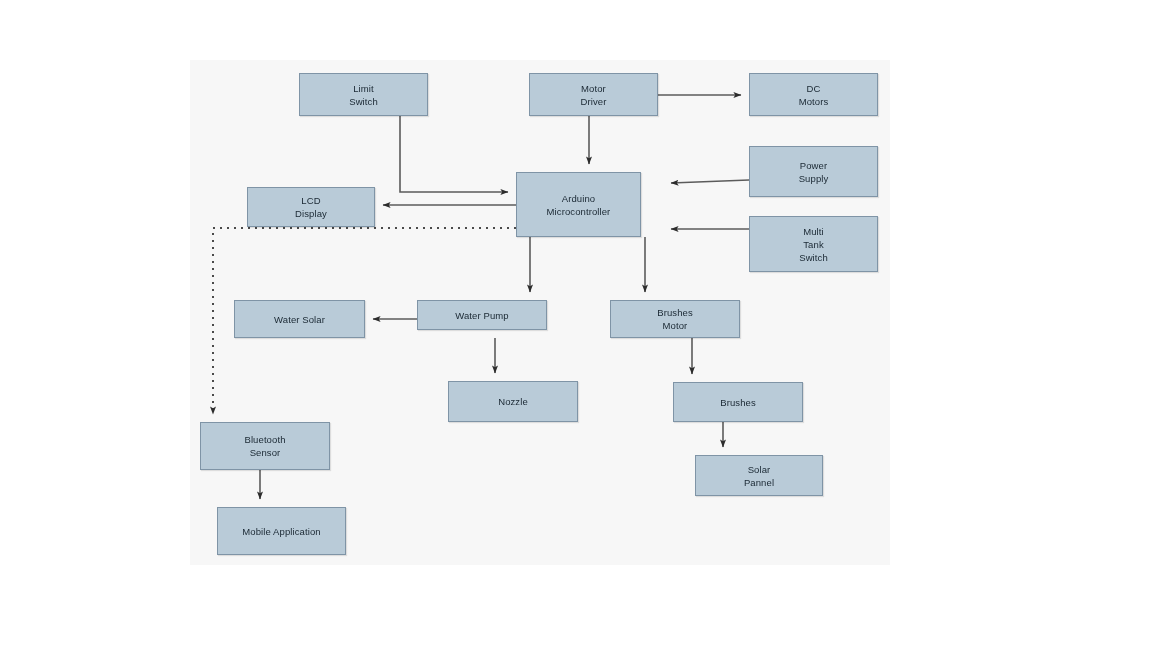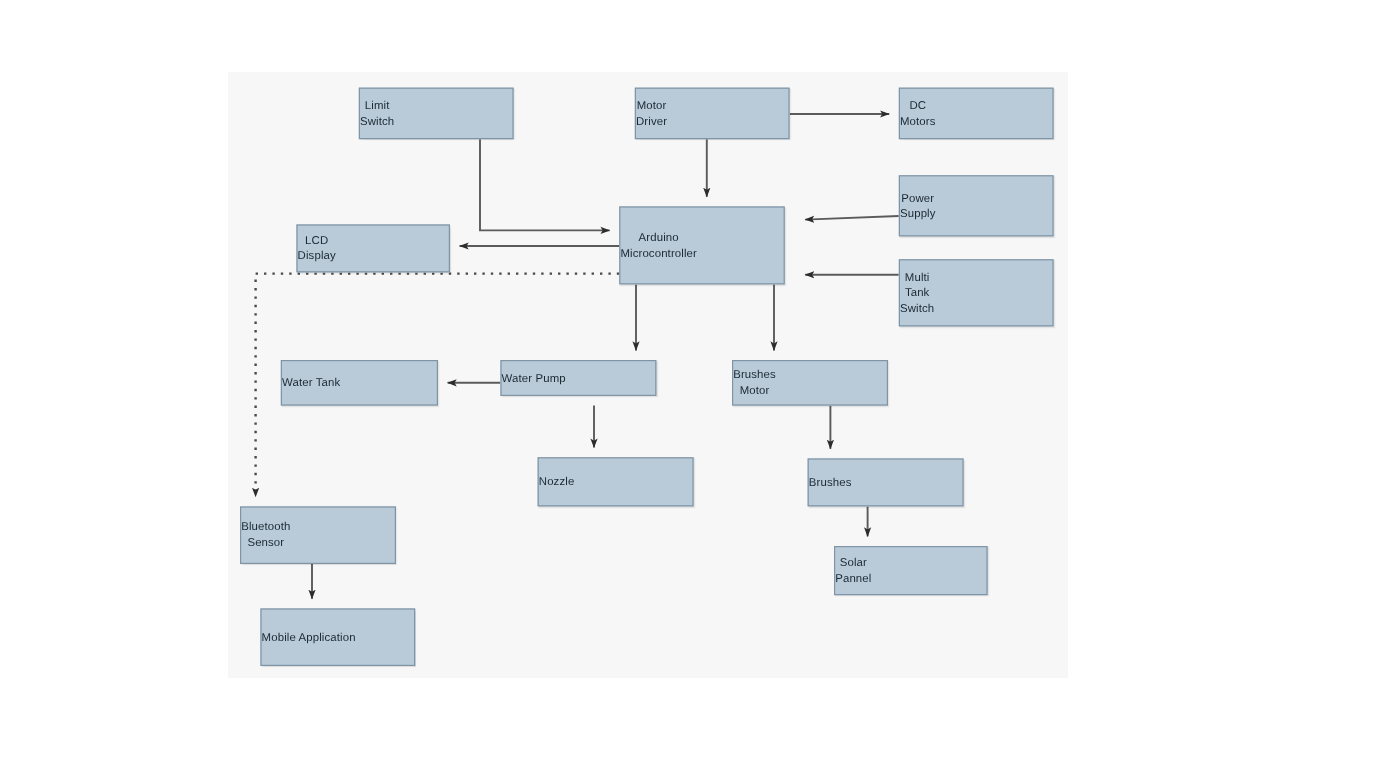--- a/index.html
+++ b/index.html
@@ -1,21 +1,21 @@
 <!DOCTYPE html>
 <html><head>
 <meta charset="utf-8">
 <style>
   html,body{margin:0;padding:0;background:#ffffff;}
   body{width:1152px;height:648px;overflow:hidden;
        font-family:"Liberation Sans","DejaVu Sans",sans-serif;}
   #canvas{position:relative;width:1152px;height:648px;}
   #panel{position:absolute;left:190px;top:60px;width:700px;height:505px;background:#f7f7f7;}
   .node{position:absolute;background:#b9cbd8;border:1px solid #7f94a6;
-        box-sizing:border-box;display:flex;align-items:center;justify-content:flex-start;
+        box-sizing:border-box;display:flex;align-items:center;justify-content:center;
         text-align:center;color:#1a2833;font-size:9.5px;line-height:13px;
         letter-spacing:.1px;box-shadow:1px 1px 1px rgba(0,0,0,.10);}
   .node span{display:block;white-space:pre-line;}
   svg#wires{position:absolute;left:0;top:0;width:1152px;height:648px;
             pointer-events:none;overflow:visible;}
   .solid{stroke:#5b5b5b;stroke-width:1.6;fill:none;}
   .dotted{stroke:#4a4a4a;stroke-width:2;fill:none;stroke-dasharray:2 5;stroke-linecap:butt;}
 </style>
 </head>
 <body>
@@ -72,31 +72,31 @@
 Motors</span>
     </div>
   <div class="node" style="left: 749px; top: 146px; width: 129px; height: 51px;">
     <span>Power
 Supply</span>
     </div>
   <div class="node" style="left: 247px; top: 187px; width: 128px; height: 40px;">
     <span>LCD
 Display</span>
     </div>
-  <div class="node" style="left: 516px; top: 172px; width: 138px; height: 65px;">
+  <div class="node" style="left: 516px; top: 172px; width: 125px; height: 65px;">
     <span>Arduino
 Microcontroller</span>
     </div>
   <div class="node" style="left: 749px; top: 216px; width: 129px; height: 56px;">
     <span>Multi
 Tank
 Switch</span>
     </div>
   <div class="node" style="left: 234px; top: 300px; width: 131px; height: 38px;">
-    <span>Water Tank</span>
+    <span>Water Solar</span>
     </div>
   <div class="node" style="left: 417px; top: 300px; width: 130px; height: 30px;">
     <span>Water Pump</span>
     </div>
   <div class="node" style="left: 610px; top: 300px; width: 130px; height: 38px;">
     <span>Brushes
 Motor</span>
     </div>
   <div class="node" style="left: 448px; top: 381px; width: 130px; height: 41px;">
     <span>Nozzle</span>

